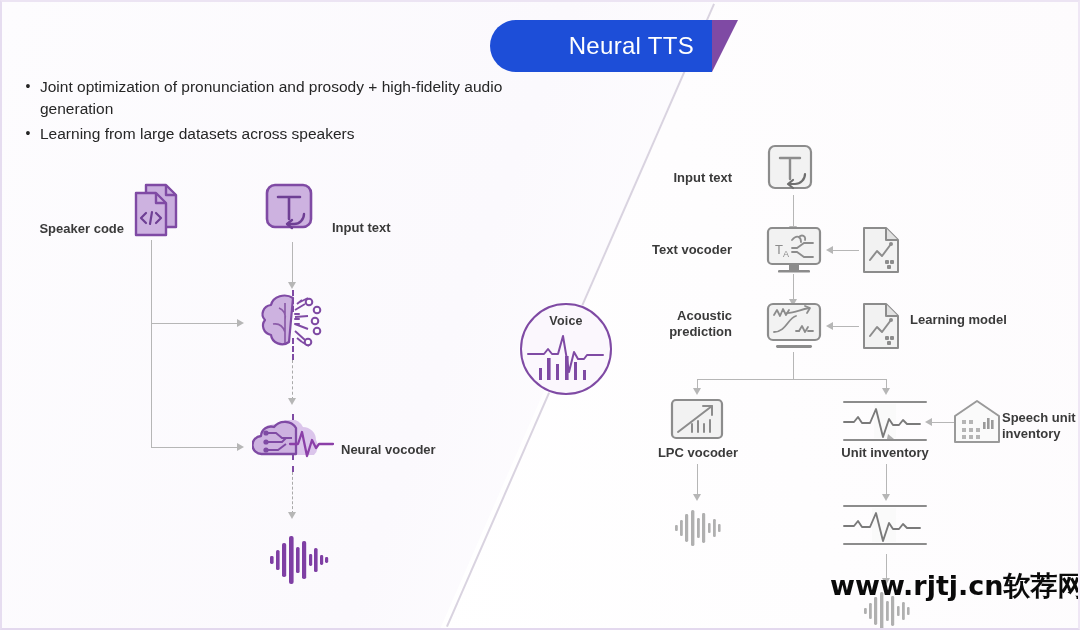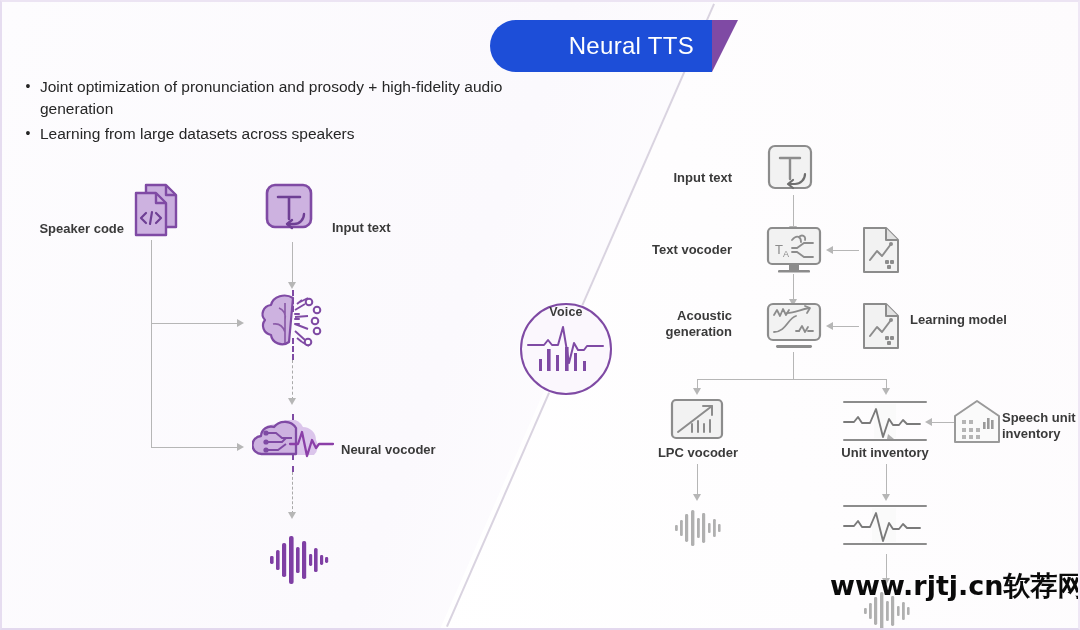--- a/index.html
+++ b/index.html
@@ -135,21 +135,21 @@
   
   .voice{
     position:absolute;left:518px;top:301px;
     width:88px;height:88px;border-radius:50%;
     background:#fbf7fd;
     border:2.2px solid #7f4aa4;
     display:flex;flex-direction:column;align-items:center;
     box-shadow:0 0 0 1px rgba(255,255,255,.6);
   }
   .voice .vtxt{
-    font-size:12.5px;font-weight:bold;color:#3a3a3a;letter-spacing:.2px;
+    margin-top:9px;font-size:12.5px;font-weight:bold;color:#3a3a3a;letter-spacing:.2px;
   }
 
   
   .watermark{
     position:absolute;left:828px;top:566px;
     font-size:27px;font-weight:bold;color:#0a0a0a;
     letter-spacing:0px;white-space:nowrap;
     font-family:"DejaVu Sans","Liberation Sans",sans-serif;
   }
 </style>
@@ -330,21 +330,21 @@
         </g>
     </svg>
   </div>
   <div class="hline" style="left:831px;top:248px;width:26px;"></div>
   <div class="arrowlf" style="left:824px;top:244px;"></div>
 
   <div class="vline" style="left:791px;top:272px;height:28px;"></div>
   <div class="arrowdn" style="left:787px;top:297px;"></div>
 
   <div class="lbl right" style="left:608px;top:306px;width:122px;">Acoustic
-generation</div>
+prediction</div>
   <div class="icon" style="left:763px;top:300px;">
     <svg width="60" height="50" viewBox="0 0 60 50">
       <rect x="3" y="2" width="52" height="36" rx="5" fill="#f2f2f2" stroke="#8c8c8c" stroke-width="2.2"></rect>
       <path d="M9 13 l3 -5 l3 6 l3 -7 l3 6 l3 -5" fill="none" stroke="#8c8c8c" stroke-width="1.8" stroke-linecap="round" stroke-linejoin="round"></path>
       <path d="M22 11 c8 0 12 -3 22 -5" fill="none" stroke="#8c8c8c" stroke-width="1.8" stroke-linecap="round"></path>
       <path d="M40 4 l5 2 l-3 5" fill="none" stroke="#8c8c8c" stroke-width="1.8" stroke-linecap="round" stroke-linejoin="round"></path>
       <path d="M9 30 c12 0 14 -14 22 -16" fill="none" stroke="#8c8c8c" stroke-width="1.8" stroke-linecap="round"></path>
       <path d="M34 29 l3 -5 l3 6 l3 -5" fill="none" stroke="#8c8c8c" stroke-width="1.8" stroke-linecap="round" stroke-linejoin="round"></path>
       <path d="M31 29 h3 M43 29 h5" stroke="#8c8c8c" stroke-width="1.8" stroke-linecap="round"></path>
       <rect x="11" y="43" width="36" height="3" rx="1.4" fill="#8c8c8c"></rect>

